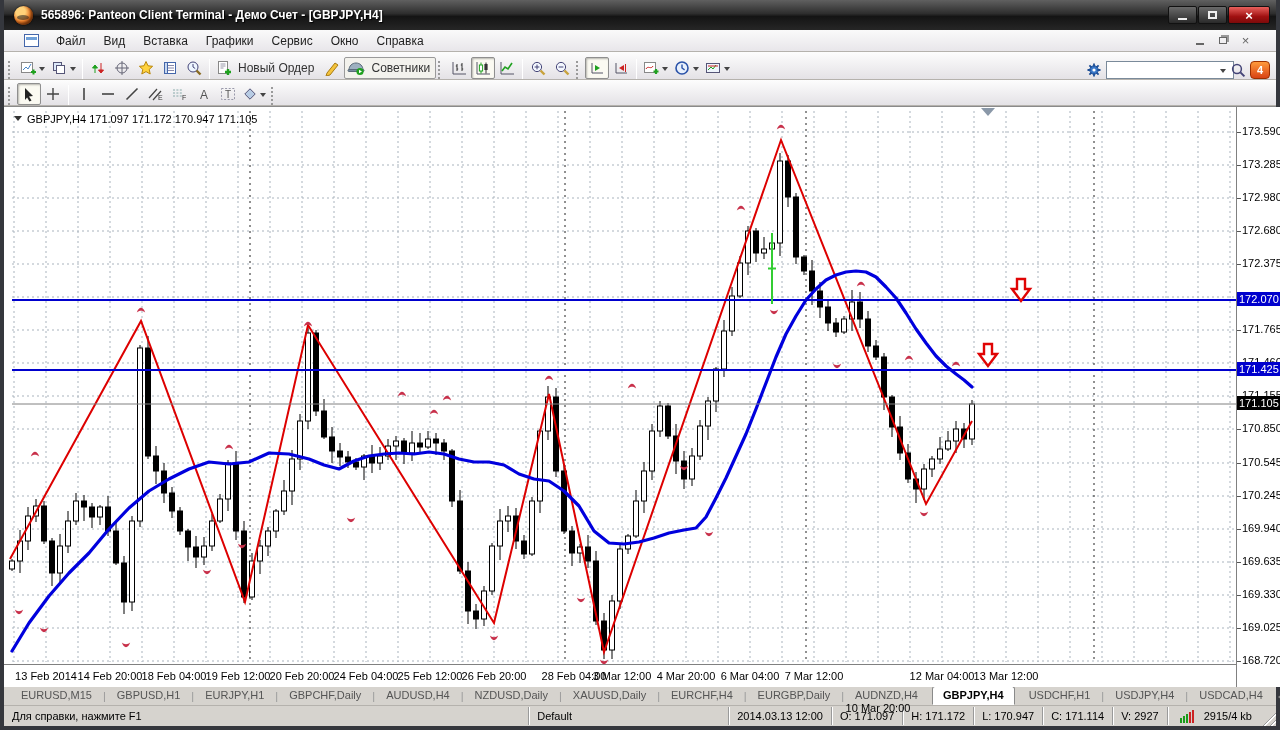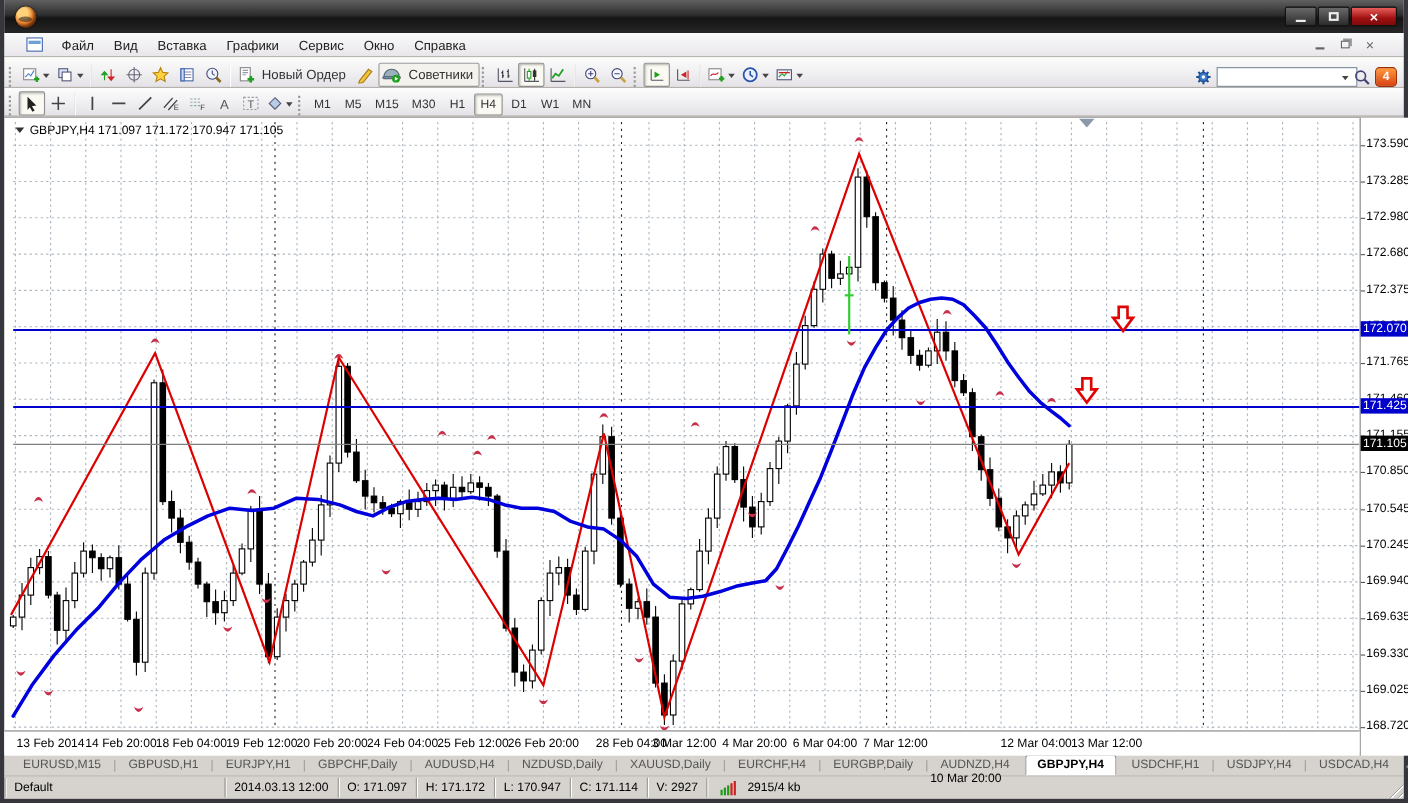--- a/index.html
+++ b/index.html
@@ -96,20 +96,21 @@
 
   svg text { font-family:"Liberation Sans", sans-serif; }
 </style>
 </head>
 <body>
 
 <div class="app">
 
   <div class="titlebar">
     <div class="logo"></div>
+    <div class="title-text">565896: Panteon Client Terminal - Демо Счет - [GBPJPY,H4]</div>
     <div class="winbtns">
       <div class="wbtn">
           <div class="glyph-min"></div>
         </div>
       <div class="wbtn">
           <div class="glyph-max"></div>
         </div>
       <div class="wbtn close">
           <span class="glyph-close">×</span>
         </div>
@@ -352,31 +353,20 @@
           <text x="5" y="11" font-size="10" fill="#555">T</text>
         </svg>
     </div>
     <div class="tbtn">
       <svg width="14" height="14">
           <path d="M7 1.8L12.2 7 7 12.2 1.8 7z" fill="#b8cce4" stroke="#557"></path>
         </svg>
       <div class="dd"></div>
     </div>
     <div class="grip"></div>
-    <div id="tf-buttons" style="display:flex;gap:2px">
-        <div class="tf">M1</div>
-        <div class="tf">M5</div>
-        <div class="tf">M15</div>
-        <div class="tf">M30</div>
-        <div class="tf">H1</div>
-        <div class="tf pressed">H4</div>
-        <div class="tf">D1</div>
-        <div class="tf">W1</div>
-        <div class="tf">MN</div>
-      </div>
   </div>
 
   <div class="chartwrap">
     <svg id="chart-svg" width="1232" height="557" viewBox="0 106 1232 557">
         <g>
           <line x1="8" y1="131" x2="1232" y2="131" stroke="#a9b3bd" stroke-dasharray="2 3"></line>
           <line x1="8" y1="164" x2="1232" y2="164" stroke="#a9b3bd" stroke-dasharray="2 3"></line>
           <line x1="8" y1="197" x2="1232" y2="197" stroke="#a9b3bd" stroke-dasharray="2 3"></line>
           <line x1="8" y1="230" x2="1232" y2="230" stroke="#a9b3bd" stroke-dasharray="2 3"></line>
           <line x1="8" y1="263" x2="1232" y2="263" stroke="#a9b3bd" stroke-dasharray="2 3"></line>
@@ -814,20 +804,21 @@
         <div class="tabsep">|</div>
         <div class="tab">USDCAD,H4</div>
       </div>
     <div class="tabarrows">
       <div class="arrow-l"></div>
 
     </div>
   </div>
 
   <div class="statusbar">
+    <div class="seg first">Для справки, нажмите F1</div>
     <div class="seg" style="width:200px">Default</div>
     <div class="seg">2014.03.13 12:00</div>
     <div class="seg">O: 171.097</div>
     <div class="seg">H: 171.172</div>
     <div class="seg">L: 170.947</div>
     <div class="seg">C: 171.114</div>
     <div class="seg">V: 2927</div>
     <div class="seg">
       <span class="traffic">
         <i style="height:5px;background:#1a9c1a"></i>

